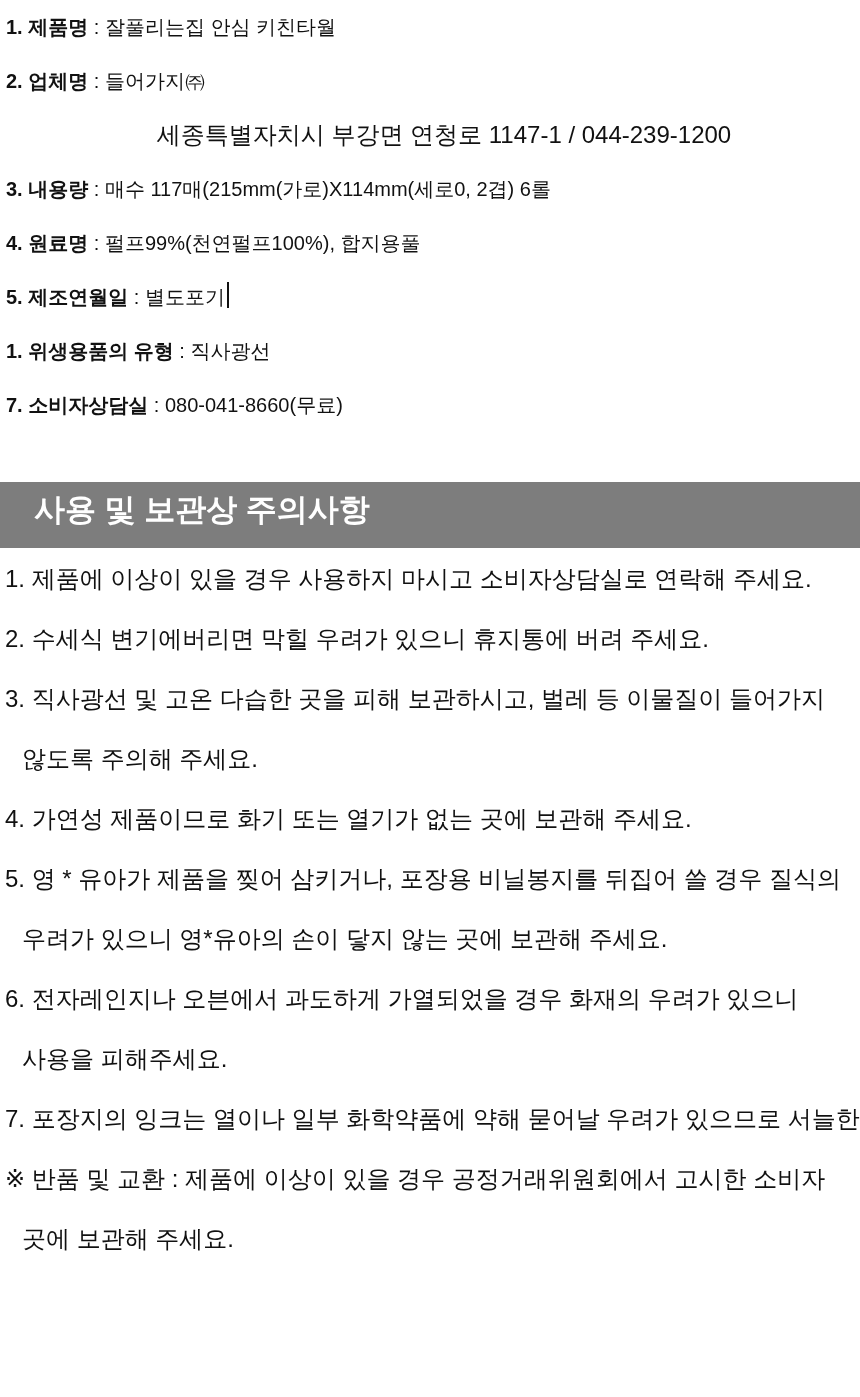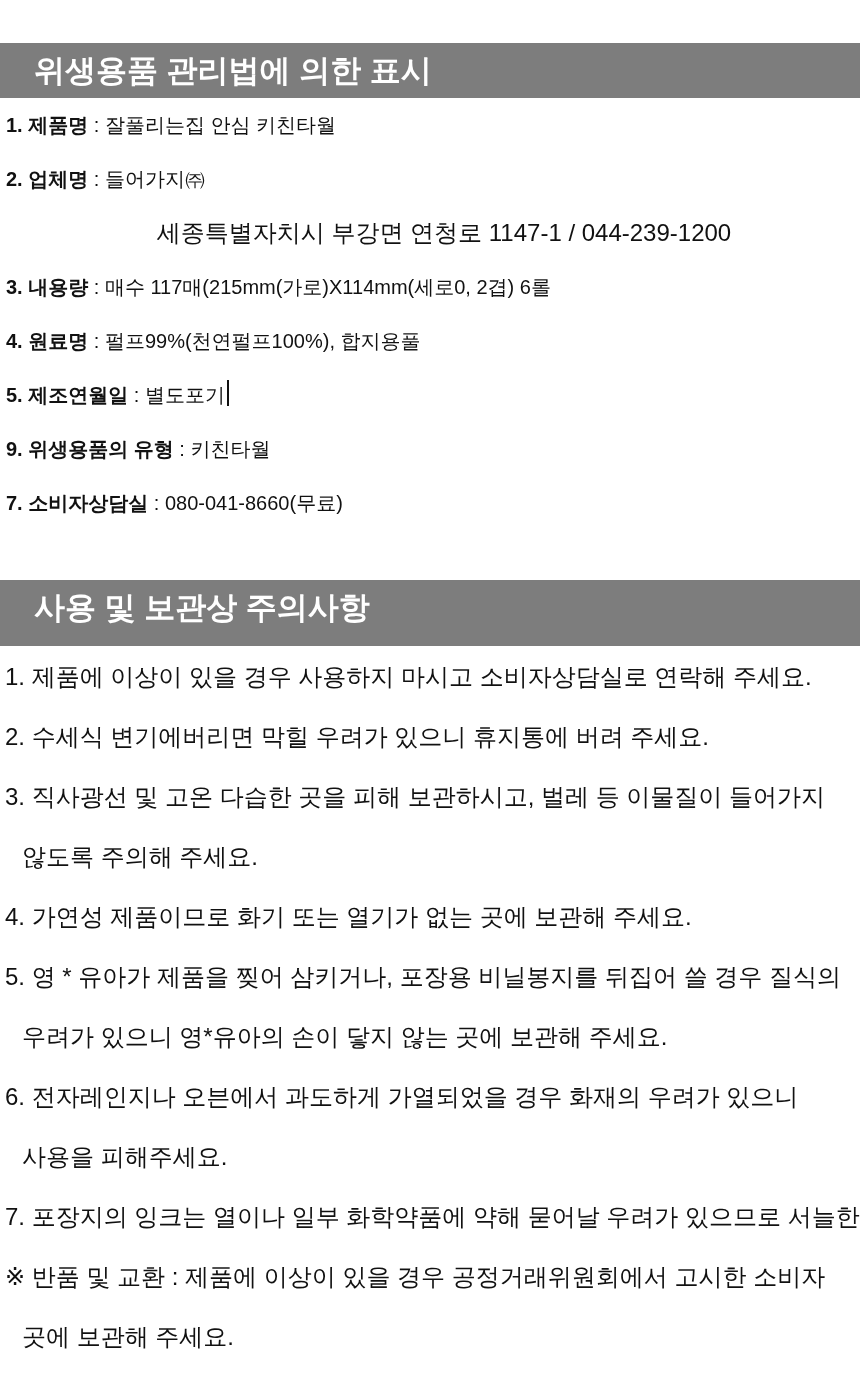--- a/index.html
+++ b/index.html
@@ -62,21 +62,20 @@
     white-space: nowrap;
   }
   .s2-line.first { margin-top: 16px; }
   .s2-line.cont { margin-left: 22px; }
 </style>
 </head>
 <body>
 
 <div>
 
-  <div class="header-bar first">위생용품 관리법에 의한 표시</div>
 
   <div class="s1-item first">
     <span class="lbl">1. 제품명</span><span class="sep"> : </span><span class="val">잘풀리는집 안심 키친타월</span>
   </div>
 
   <div class="s1-item">
     <span class="lbl">2. 업체명</span><span class="sep"> : </span><span class="val">들어가지㈜</span>
   </div>
 
   <div class="addr-line">세종특별자치시 부강면 연청로 1147-1 / 044-239-1200</div>
@@ -87,21 +86,21 @@
 
   <div class="s1-item">
     <span class="lbl">4. 원료명</span><span class="sep"> : </span><span class="val">펄프99%(천연펄프100%), 합지용풀</span>
   </div>
 
   <div class="s1-item">
     <span class="lbl">5. 제조연월일</span><span class="sep"> : </span><span class="val">별도포기</span><span class="text-cursor"></span>
   </div>
 
   <div class="s1-item">
-    <span class="lbl">9. 위생용품의 유형</span><span class="sep"> : </span><span class="val">키친타월</span>
+    <span class="lbl">1. 위생용품의 유형</span><span class="sep"> : </span><span class="val">직사광선</span>
   </div>
 
   <div class="s1-item">
     <span class="lbl">7. 소비자상담실</span><span class="sep"> : </span><span class="val">080-041-8660(무료)</span>
   </div>
 
   <div class="header-bar second">사용 및 보관상 주의사항</div>
 
   <div class="s2-line first">1. 제품에 이상이 있을 경우 사용하지 마시고 소비자상담실로 연락해 주세요.</div>
   <div class="s2-line">2. 수세식 변기에버리면 막힐 우려가 있으니 휴지통에 버려 주세요.</div>

